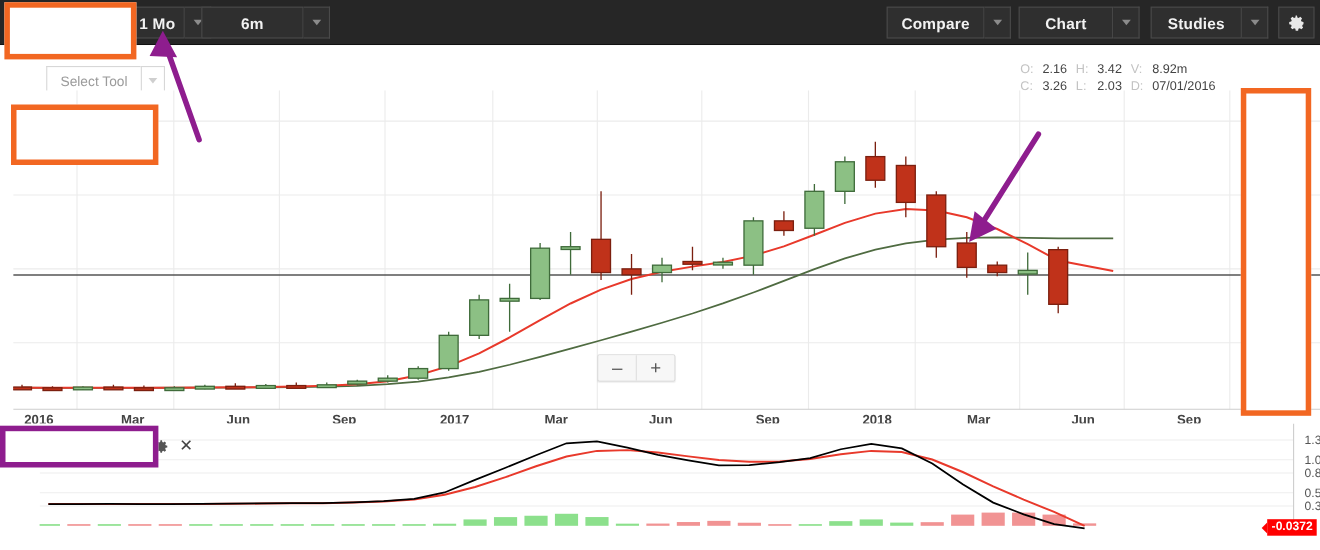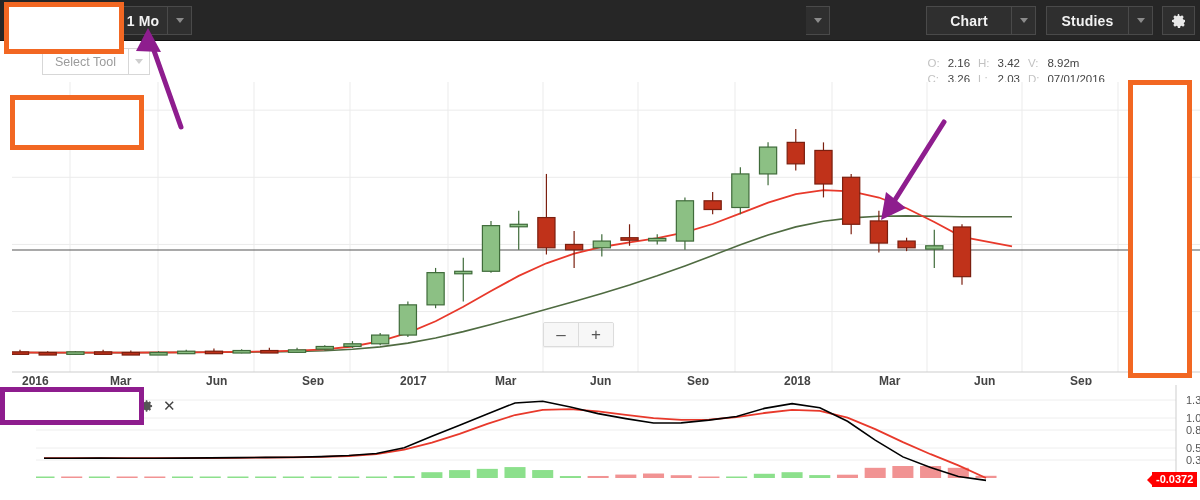--- a/index.html
+++ b/index.html
@@ -39,21 +39,21 @@
   }
   .tb-gear {
     background: #2f2f2f; border: 1px solid #4a4a4a;
     width: 33px; height: 29px;
     display: flex; align-items: center; justify-content: center;
   }
 
   
   .subbar { position: absolute; left: 0; top: 41px; width: 1200px; height: 41px; background: #fff; }
   .select-tool {
-    position: absolute; left: 8px; top: 7px;
+    position: absolute; left: 8px; top: 19px;
     display: flex; height: 27px; padding-left: 34px;
   }
   .select-tool .st-label {
     border: 1px solid #d7d7d7; border-right: none;
     background: #fff; color: #9b9b9b;
     font-size: 12.5px; padding: 0 12px;
     display: flex; align-items: center; height: 27px;
   }
   .select-tool .st-caret {
     border: 1px solid #d7d7d7; background: #fff;
@@ -132,22 +132,29 @@
 
   <div class="toolbar">
 
     <div class="tb-group" style="left:118px;">
       <div class="tb-btn" style="width:50px;">1 Mo</div>
       <div class="tb-caret">
         <i></i>
       </div>
     </div>
 
+    <div class="tb-group" style="left:183px;">
+      <div class="tb-btn" style="width:93px;">6m</div>
+      <div class="tb-caret">
+        <i></i>
+      </div>
+    </div>
 
     <div class="tb-group" style="left:806px;">
+      <div class="tb-btn" style="width:89px;">Compare</div>
       <div class="tb-caret">
         <i></i>
       </div>
     </div>
 
     <div class="tb-group" style="left:926px;">
       <div class="tb-btn" style="width:86px;">Chart</div>
       <div class="tb-caret">
         <i></i>
       </div>

